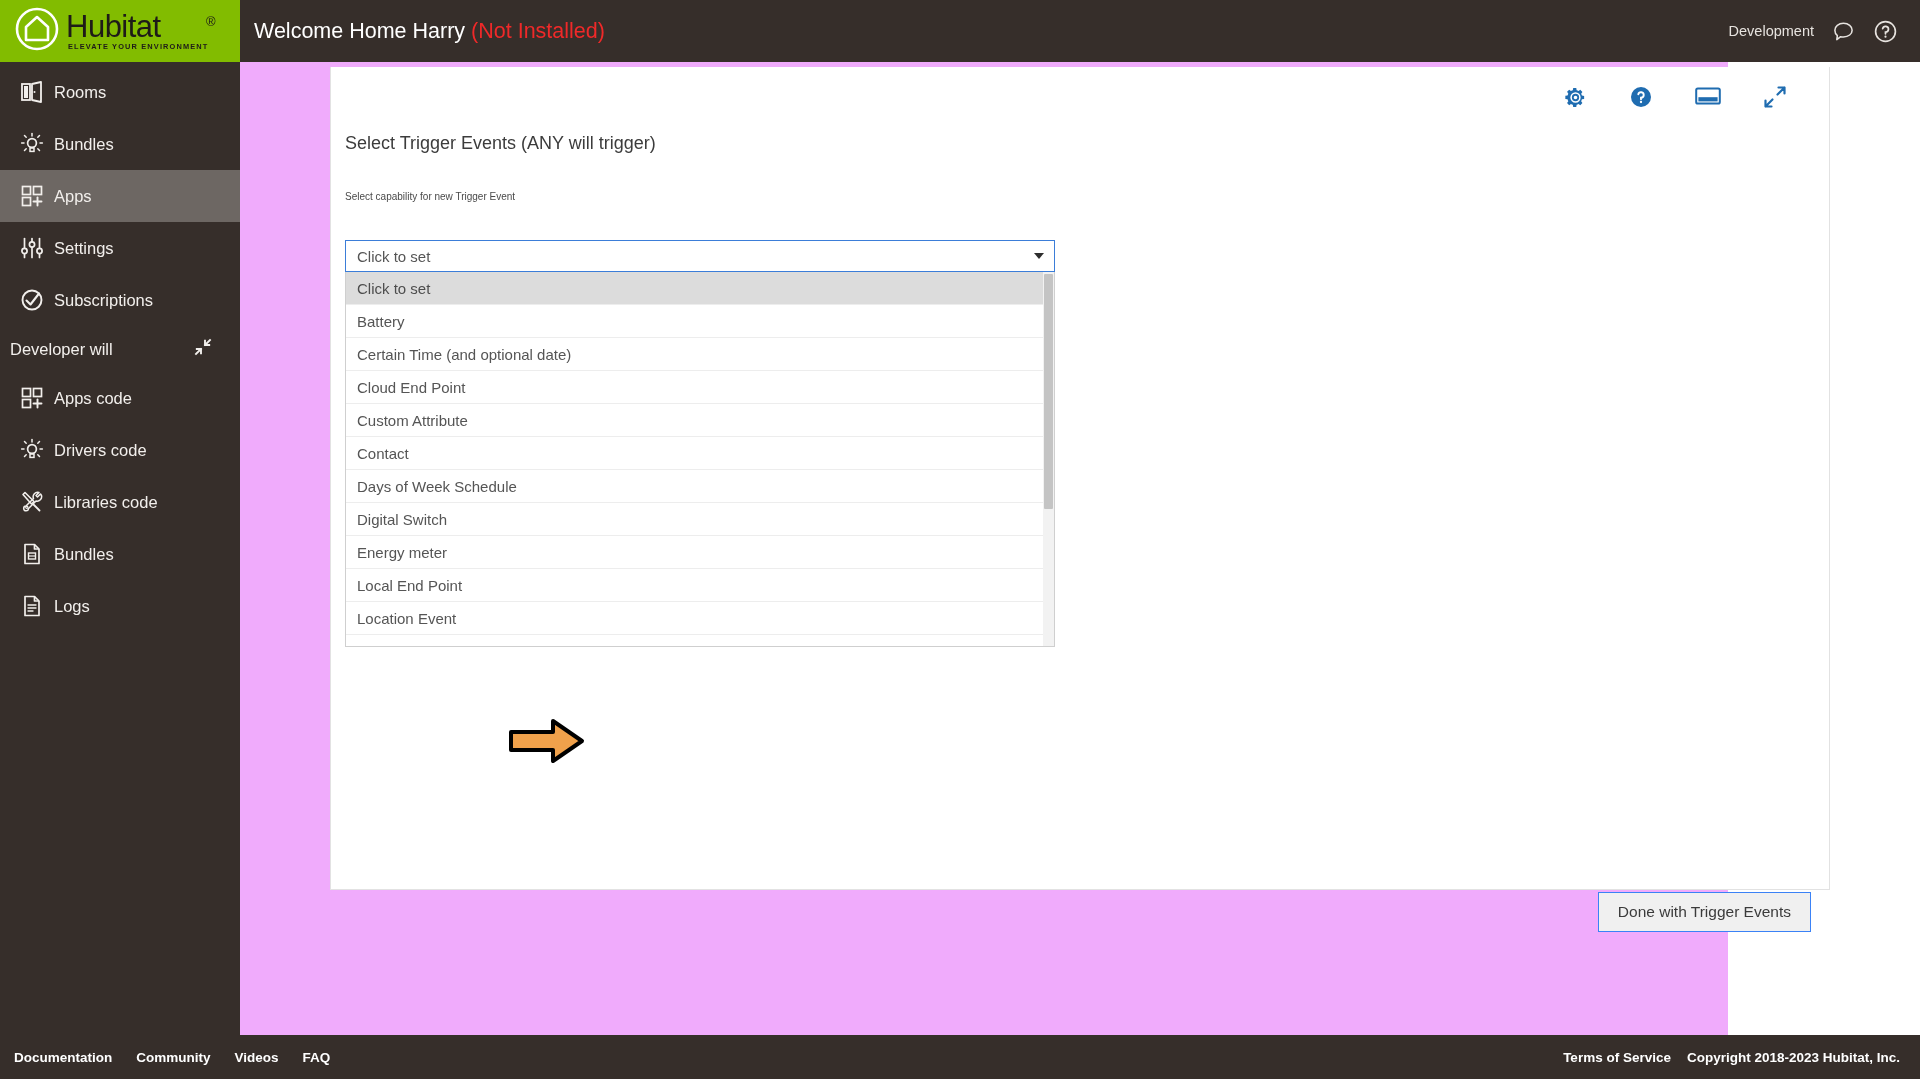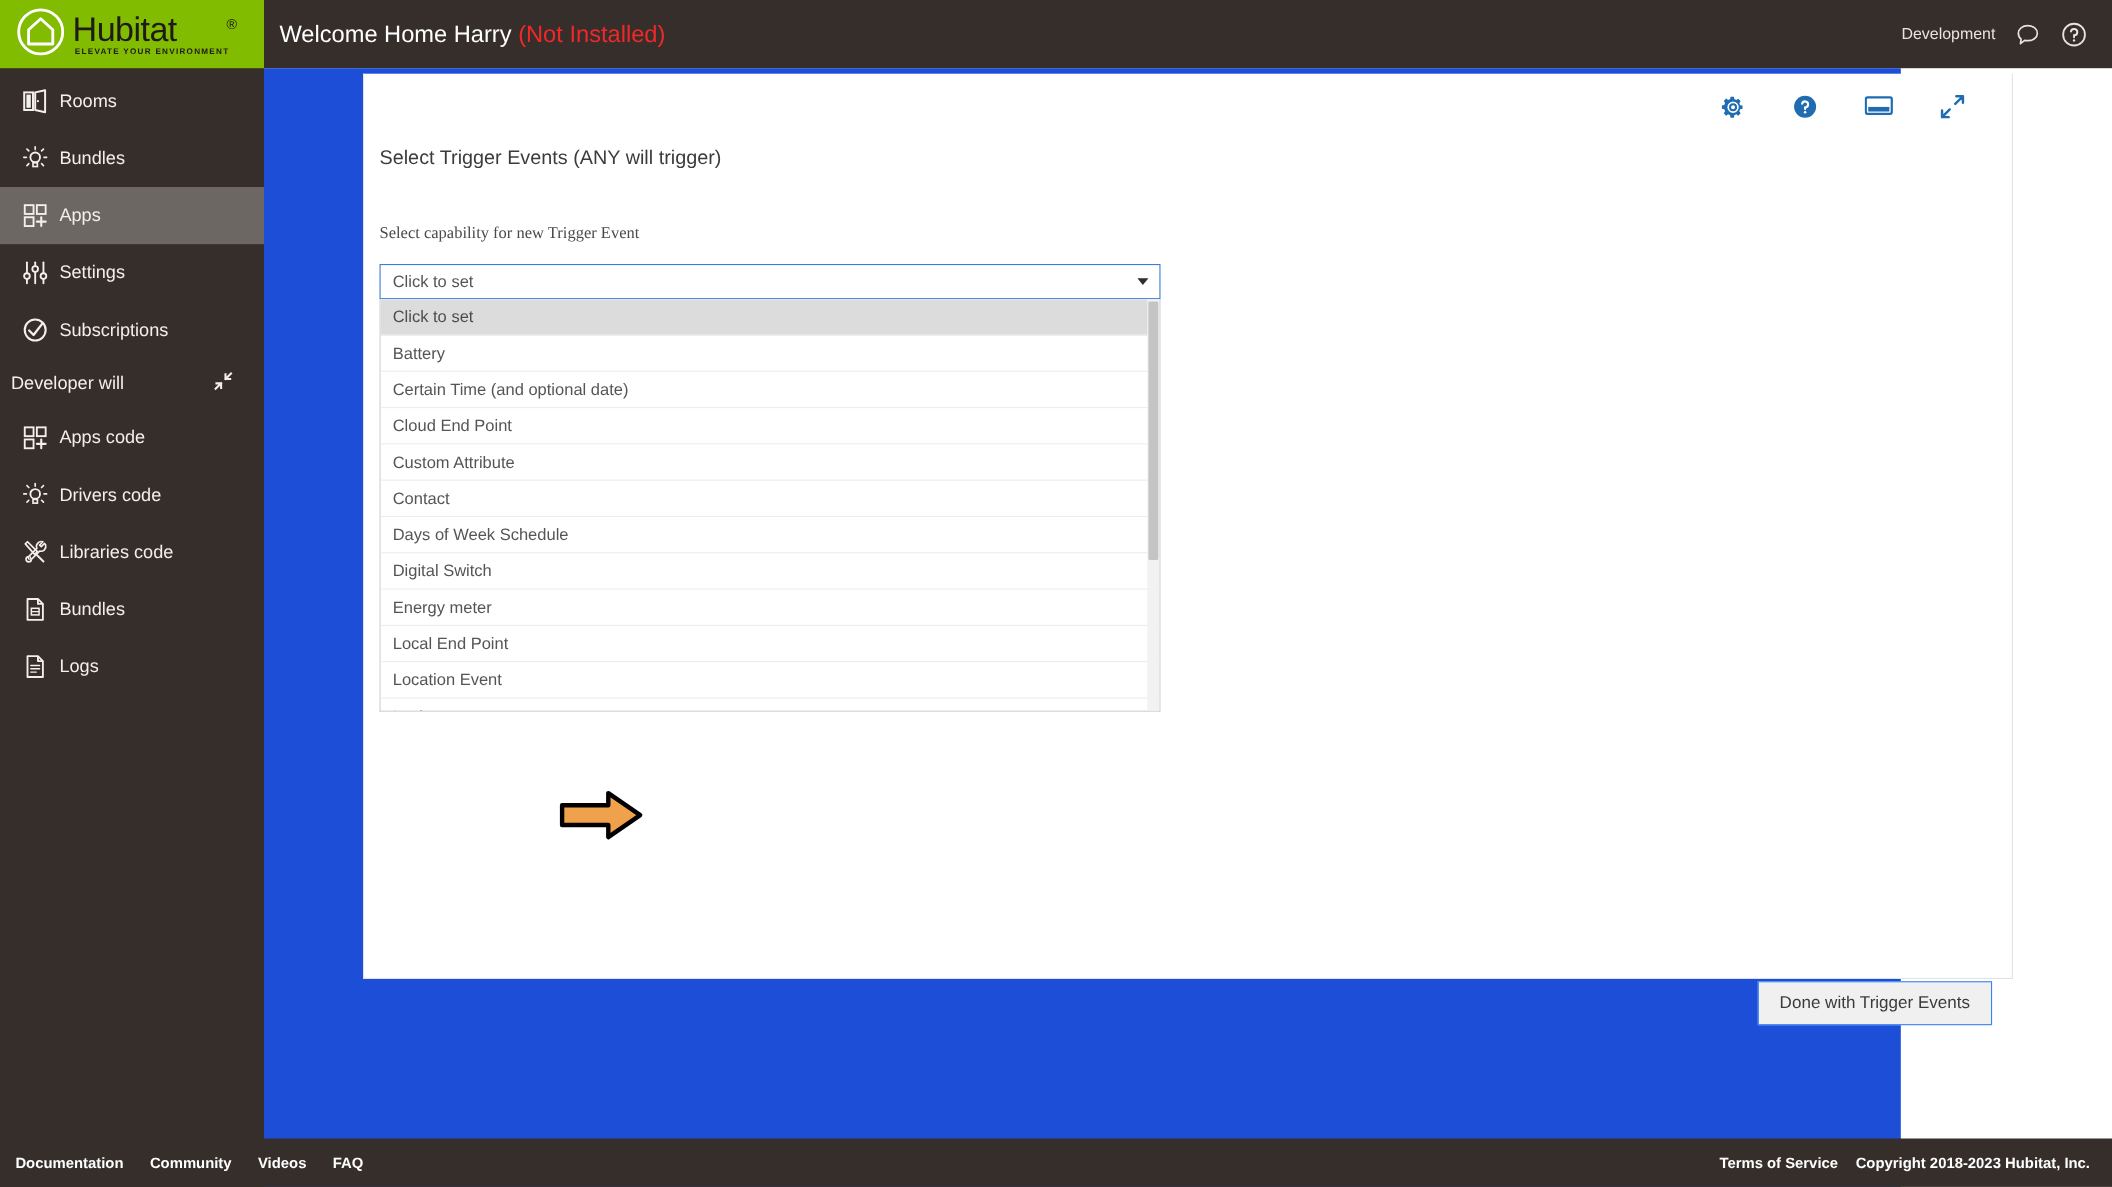--- a/index.html
+++ b/index.html
@@ -77,42 +77,42 @@
   #topbar-right {
     margin-left: auto; display: flex; align-items: center;
     padding-right: 22px; gap: 18px;
   }
   #env-label { color: #e7e3df; font-size: 14.5px; }
 
   
   #page {
     position: absolute; left: 240px; top: 62px;
     width: 1488px; height: 1017px;
-    background: #1d4ed8;
+    background: #f0abfc;
   }
   #card {
     position: absolute; left: 90px; top: 5px;
     width: 1500px; height: 823px;
     background: #ffffff;
     border: 1px solid #e2e2e2;
     border-top: none;
   }
   #card-tools {
     position: absolute; right: 42px; top: 18px;
     display: flex; align-items: center; gap: 42px;
   }
   .tool-ico { cursor: pointer; line-height: 0; }
 
   #section-title {
     position: absolute; left: 14px; top: 66px;
     font-size: 18px; color: #3c3c3c;
   }
   #field-label {
-    position: absolute; left: 14px; top: 137px;
-    font-size: 15px; color: #4a4a4a; font-family: Liberation Serif, serif;
+    position: absolute; left: 14px; top: 124px;
+    font-size: 10px; color: #4a4a4a;
   }
   
   #select-box {
     position: absolute; left: 14px; top: 173px;
     width: 710px; height: 32px;
     border: 1px solid #3b7dd8;
     background: #ffffff;
     display: flex; align-items: center;
     cursor: pointer;
   }

